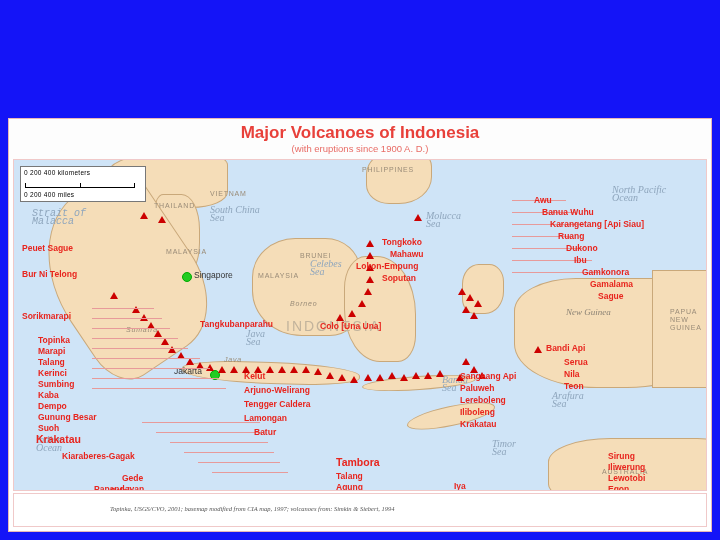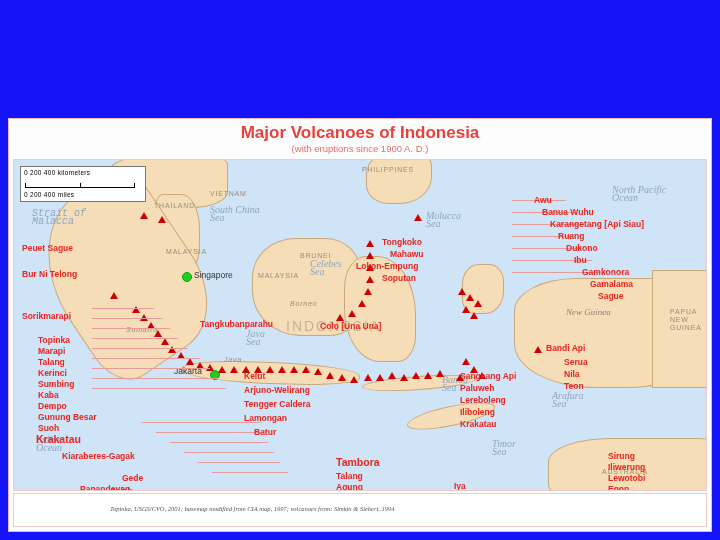--- a/index.html
+++ b/index.html
@@ -269,21 +269,21 @@
       <div class="vlabel" style="left:24px;top:220px;">Sumbing</div>
       <div class="vlabel" style="left:24px;top:231px;">Kaba</div>
       <div class="vlabel" style="left:24px;top:242px;">Dempo</div>
       <div class="vlabel" style="left:24px;top:253px;">Gunung Besar</div>
       <div class="vlabel" style="left:24px;top:264px;">Suoh</div>
       <div class="vlabel lg" style="left:22px;top:275px;">Krakatau</div>
 
       <div class="vlabel" style="left:48px;top:292px;">Kiaraberes-Gagak</div>
       <div class="vlabel" style="left:96px;top:303px;margin-top:24px;">Salak</div>
       <div class="vlabel" style="left:108px;top:314px;">Gede</div>
-      <div class="vlabel" style="left:66px;top:325px;">Papandayan</div>
+      <div class="vlabel" style="left:80px;top:325px;">Papandayan</div>
 
       <div class="vlabel lg" style="left:248px;top:336px;">Merapi</div>
 
       <div class="vlabel" style="left:230px;top:212px;">Kelut</div>
       <div class="vlabel" style="left:230px;top:226px;">Arjuno-Welirang</div>
       <div class="vlabel" style="left:230px;top:240px;">Tengger Caldera</div>
       <div class="vlabel" style="left:230px;top:254px;">Lamongan</div>
       <div class="vlabel" style="left:240px;top:268px;">Batur</div>
 
       <div class="vlabel lg" style="left:322px;top:298px;">Tambora</div>

